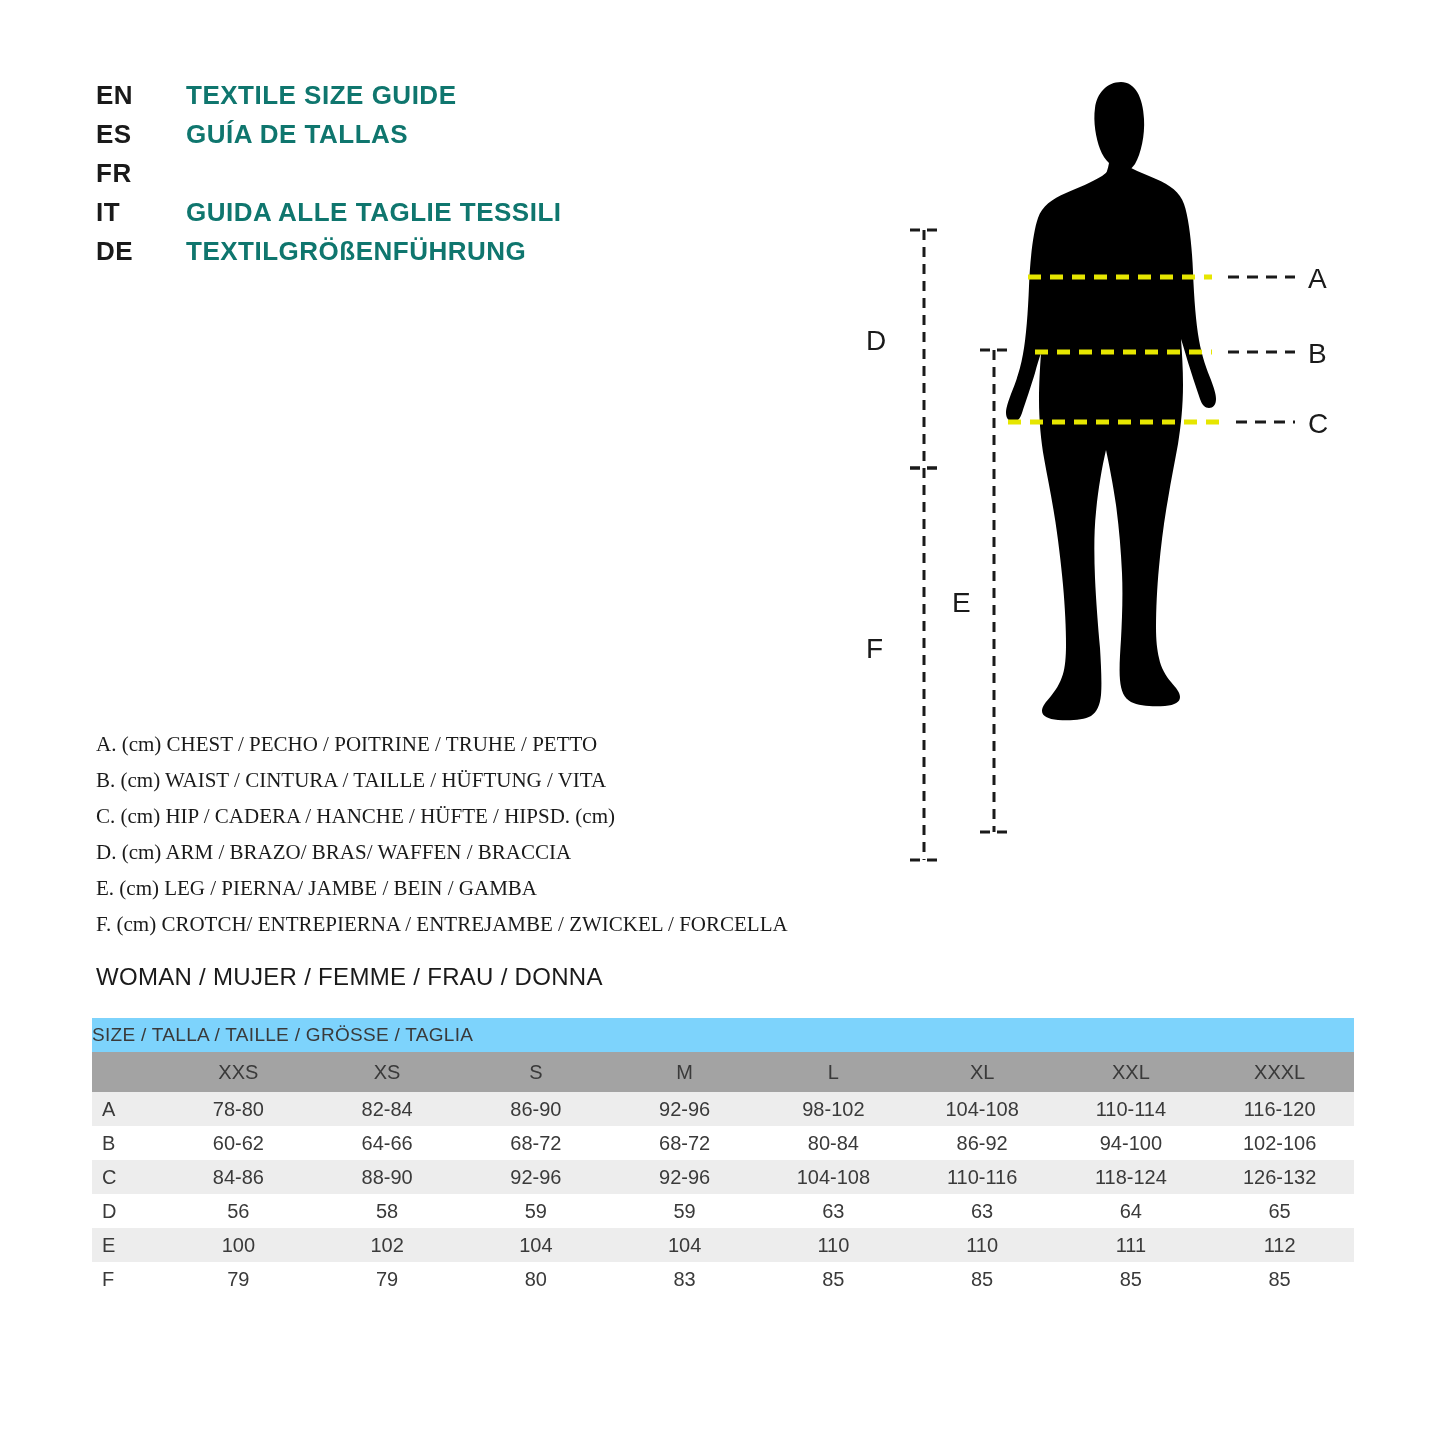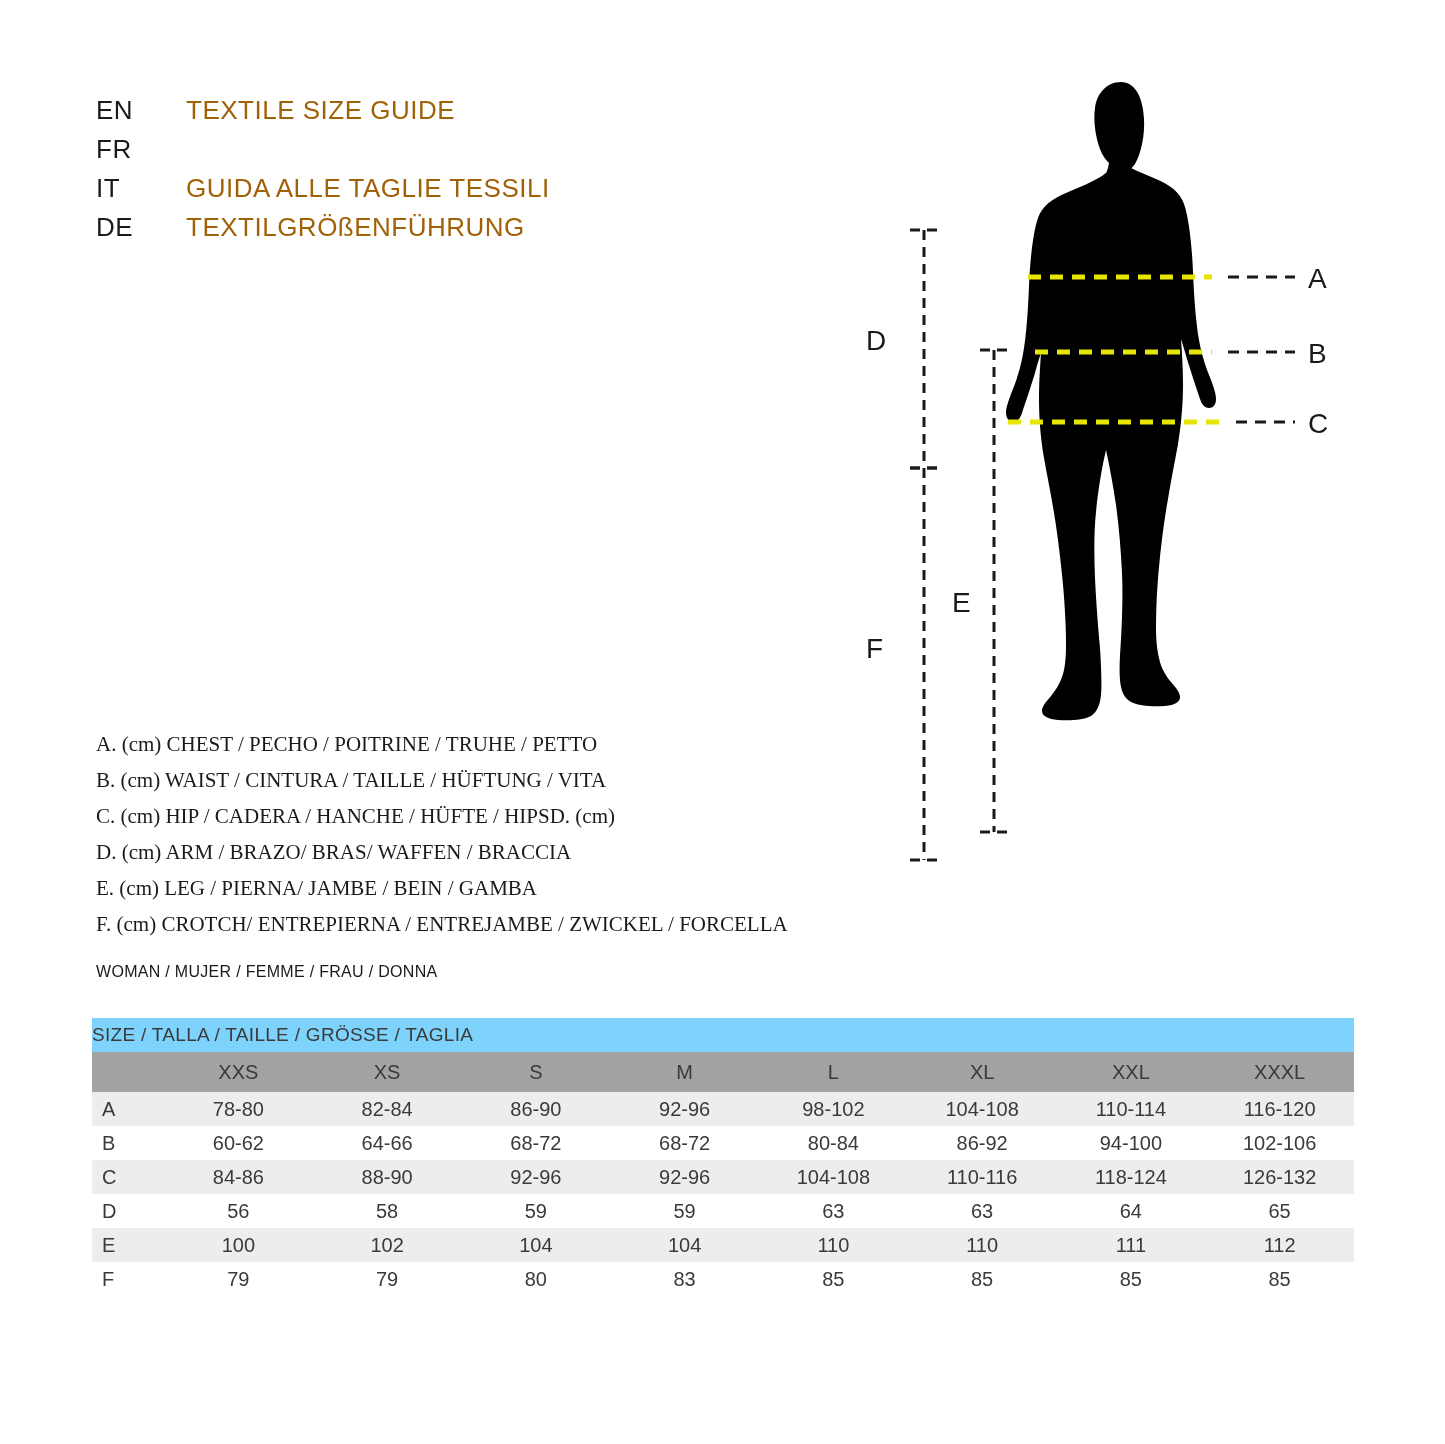--- a/index.html
+++ b/index.html
@@ -13,59 +13,60 @@
     font-family: "Liberation Sans", sans-serif;
     color: #1a1a1a;
     position: relative;
     overflow: hidden;
   }
 
   
   .titles {
     position: absolute;
     left: 96px;
-    top: 95px;
+    top: 80px;
     width: 620px;
+    font-weight: bold;
   }
   .title-row {
     display: flex;
     align-items: baseline;
     height: 39px;
   }
   .title-lang {
     width: 90px;
     font-size: 26px;
     letter-spacing: 0.5px;
     color: #1a1a1a;
   }
   .title-text {
     font-size: 26px;
     letter-spacing: 0.5px;
-    color: #a16207;
+    color: #0f766e;
   }
 
   
   .legend {
     position: absolute;
     left: 96px;
     top: 726px;
     width: 820px;
     font-family: Liberation Serif, serif;
   }
   .legend-line {
     font-size: 21px;
     line-height: 36px;
     color: #1a1a1a;
     white-space: nowrap;
   }
   .legend-gender {
     position: absolute;
     left: 96px;
     top: 963px;
-    font-size: 16px;
+    font-size: 24px;
     color: #1a1a1a;
     letter-spacing: 0.3px;
   }
 
   
   .figure-area {
     position: absolute;
     left: 840px;
     top: 60px;
     width: 560px;
@@ -129,20 +130,24 @@
     background: #ffffff;
   }
 </style>
 </head>
 <body>
 
 <div class="titles">
   <div class="title-row">
     <span class="title-lang">EN</span>
     <span class="title-text">TEXTILE SIZE GUIDE</span>
+  </div>
+  <div class="title-row">
+    <span class="title-lang">ES</span>
+    <span class="title-text">GUÍA DE TALLAS</span>
   </div>
   <div class="title-row">
     <span class="title-lang">FR</span>
   </div>
   <div class="title-row">
     <span class="title-lang">IT</span>
     <span class="title-text">GUIDA ALLE TAGLIE TESSILI</span>
   </div>
   <div class="title-row">
     <span class="title-lang">DE</span>

